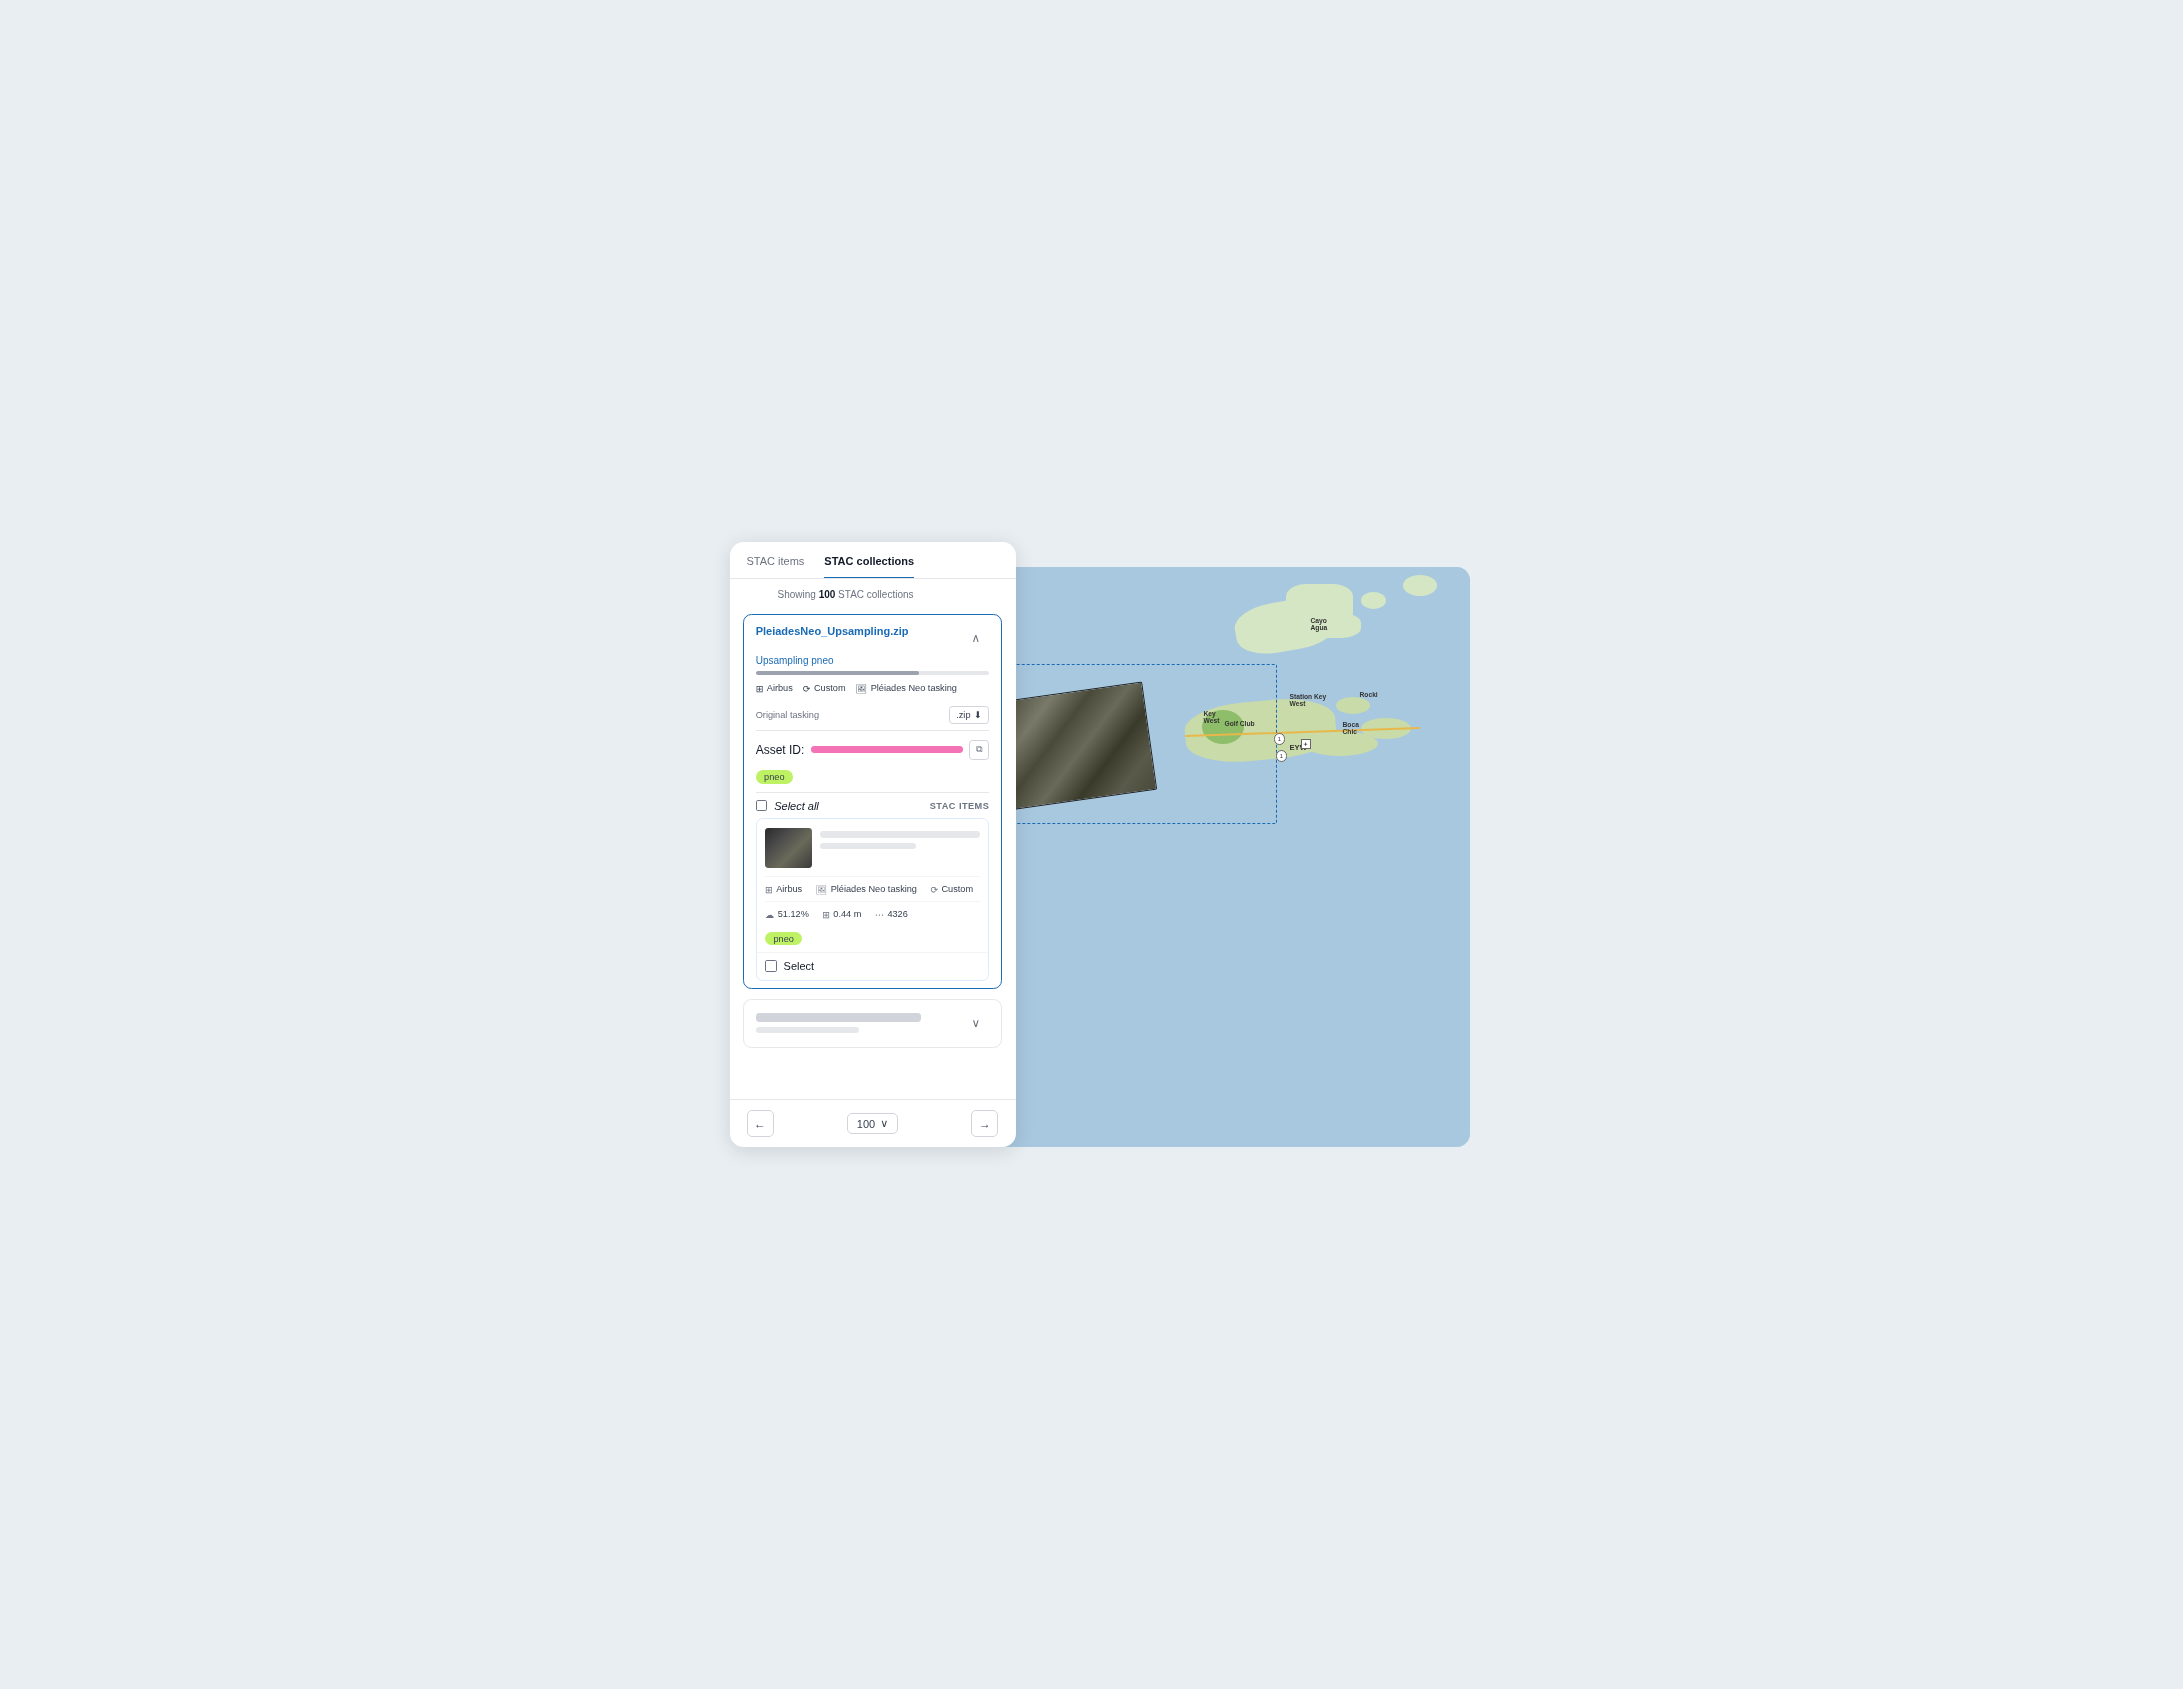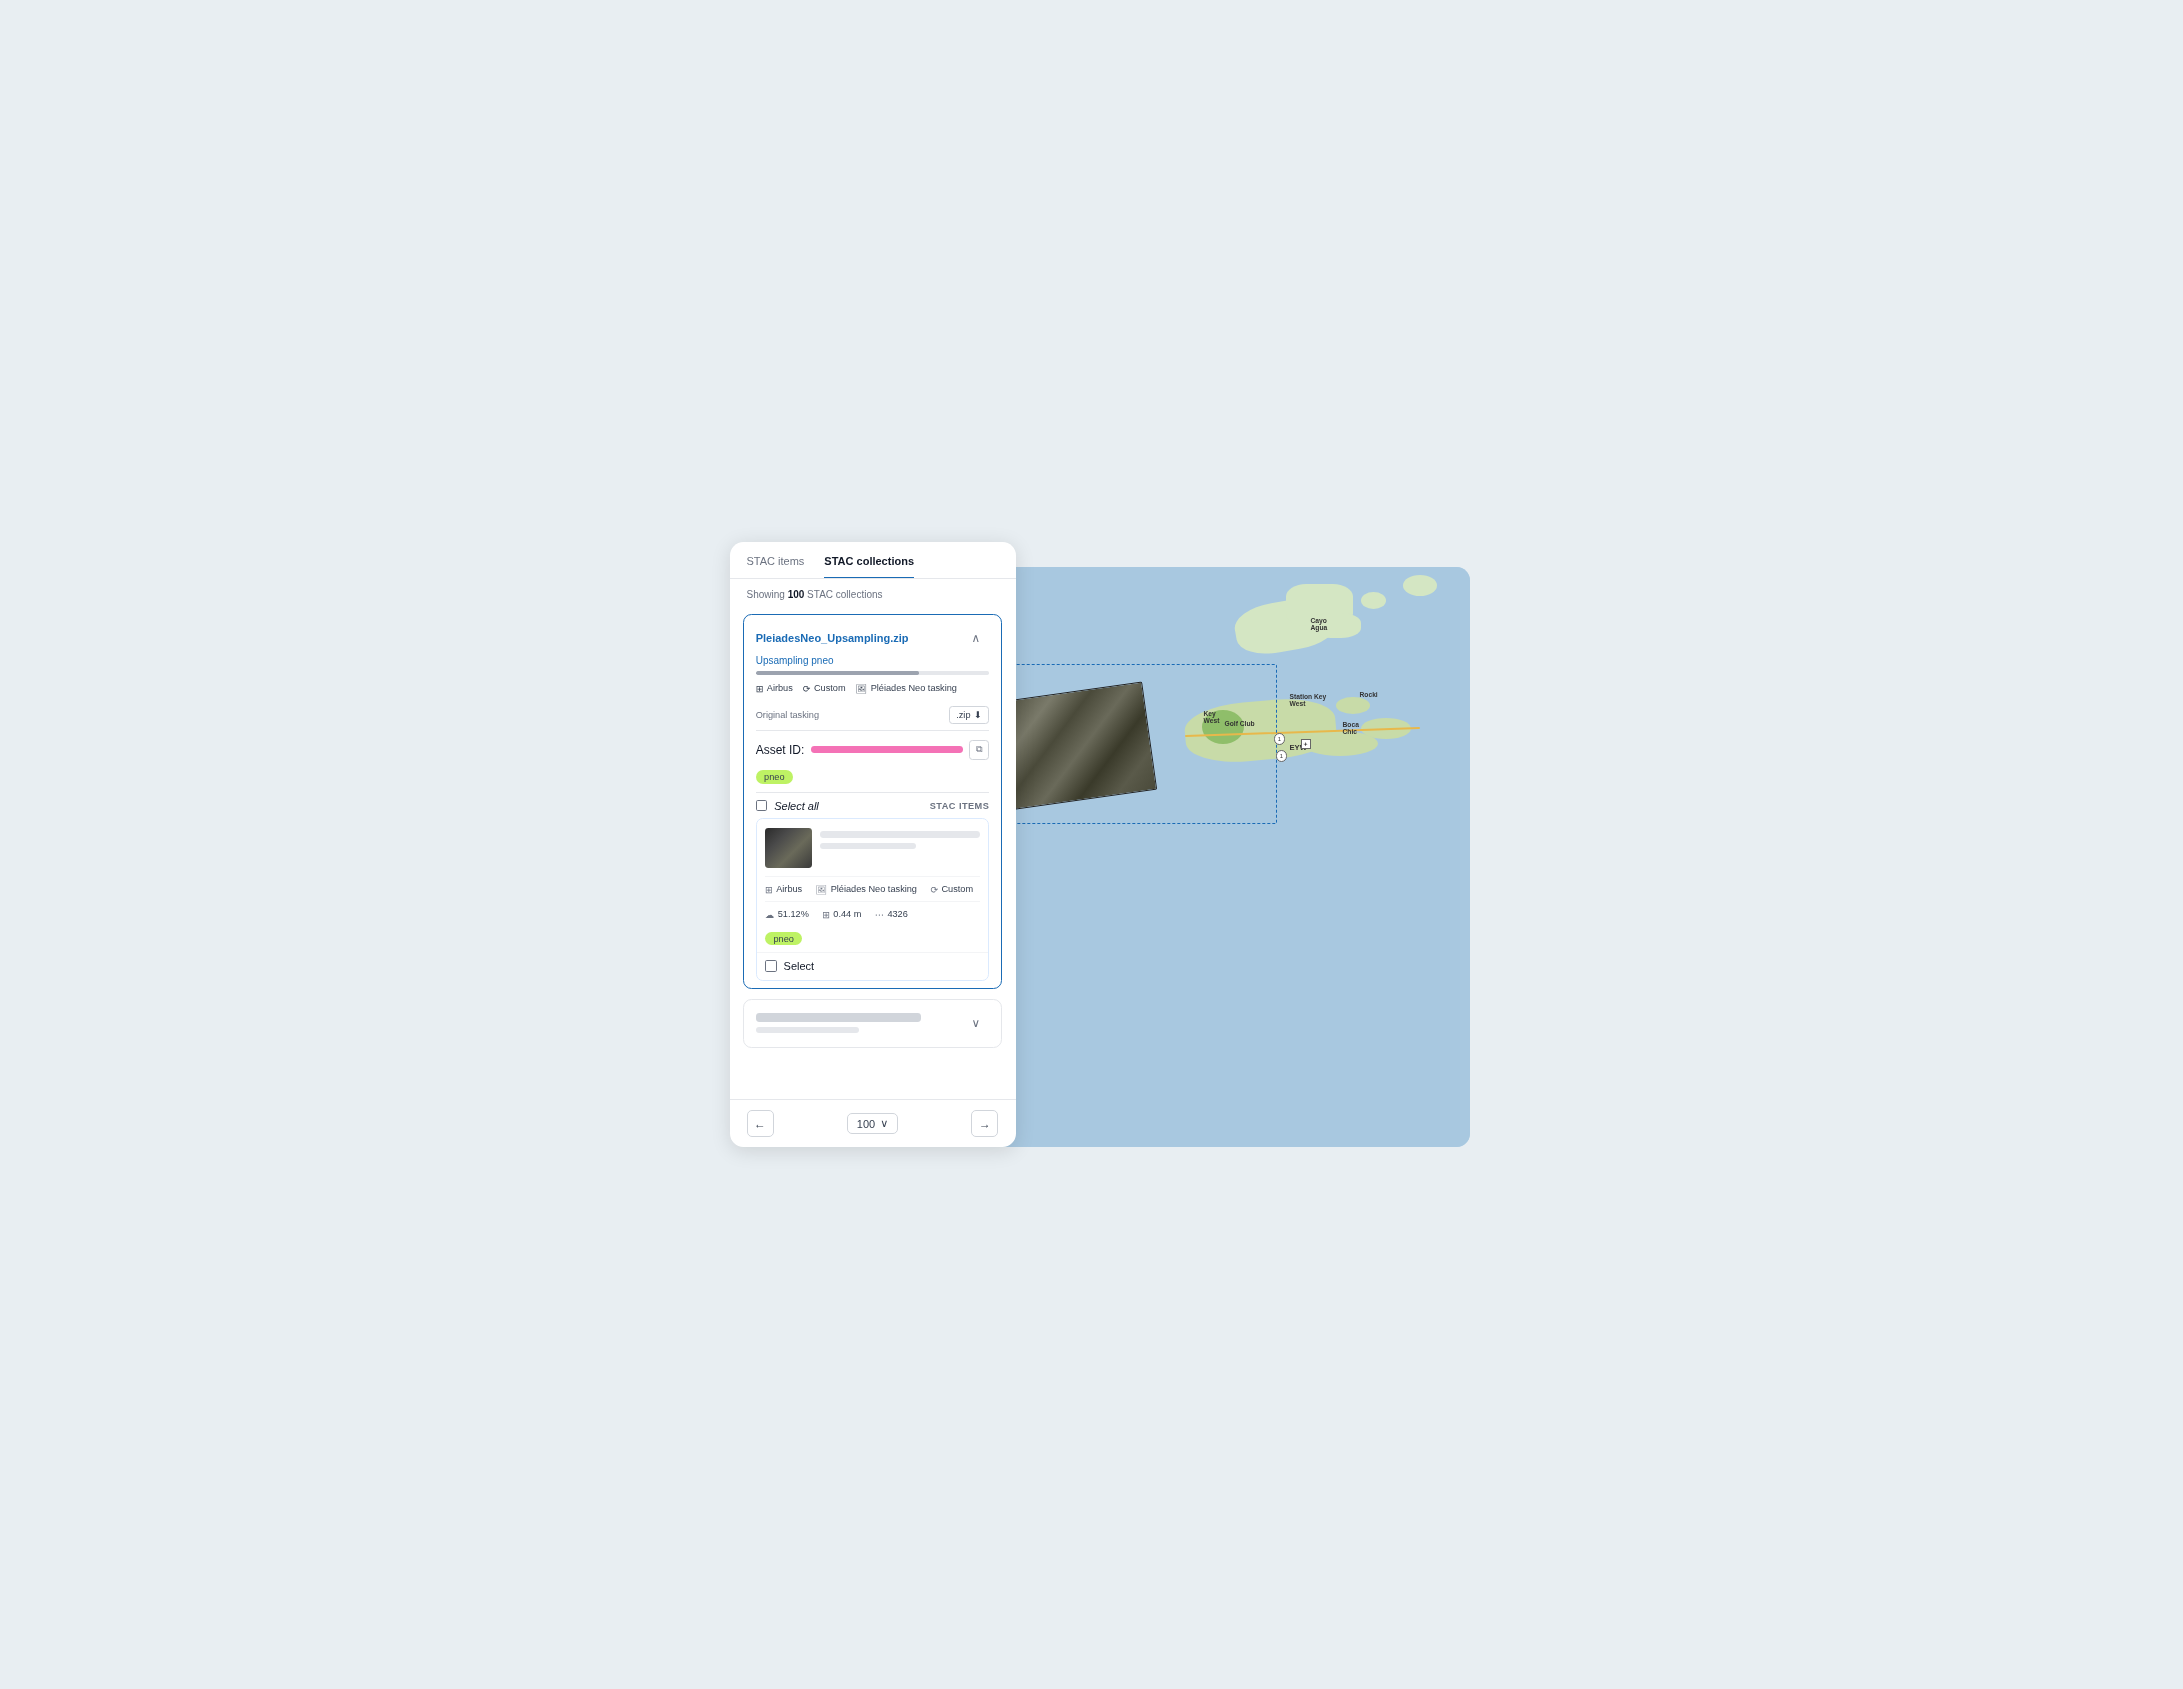--- a/index.html
+++ b/index.html
@@ -123,20 +123,21 @@
       color: #111827;
       font-weight: 700;
       border-bottom: 1.7px solid #1a6bb5;
     }
 
     
     .showing-count {
       padding: 10px 17px 6.7px;
       font-size: 10px;
       color: #6b7280;
+      margin-left: 31px;
     }
 
     .showing-count strong {
       color: #111827;
       font-weight: 700;
     }
 
     
     .panel-body {
       flex: 1;
@@ -147,21 +148,21 @@
     
     .collection-card {
       border: 1.7px solid #1a6bb5;
       border-radius: 8.4px;
       margin-bottom: 10px;
       overflow: hidden;
     }
 
     .card-header {
       display: flex;
-      align-items: center;
+      align-items: flex-start;
       justify-content: space-between;
       padding: 10px 11.8px 3.4px;
     }
 
     .card-title {
       font-size: 11px;
       font-weight: 700;
       color: #1a6bb5;
     }
 

